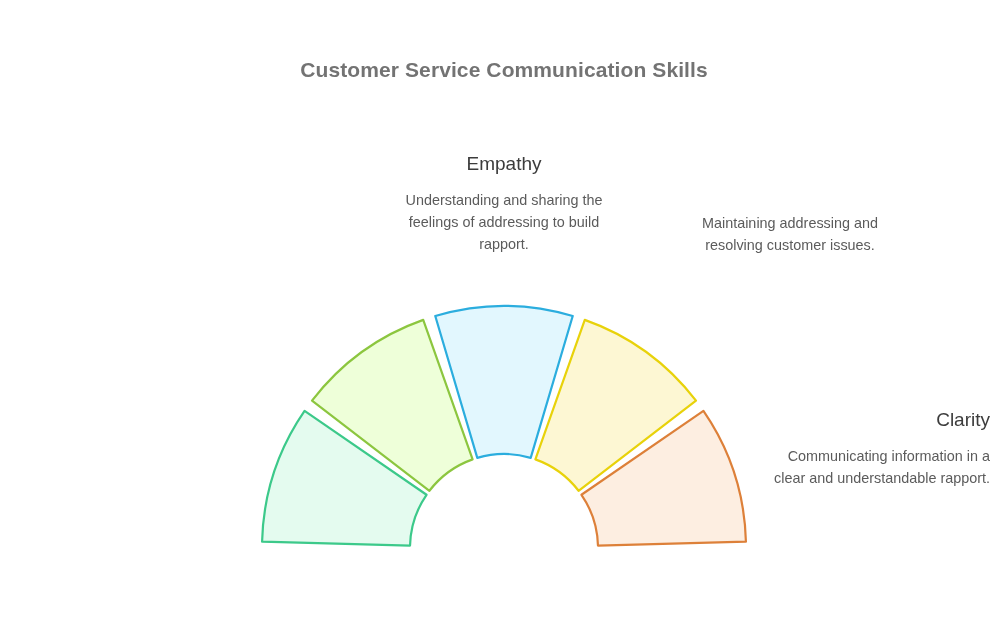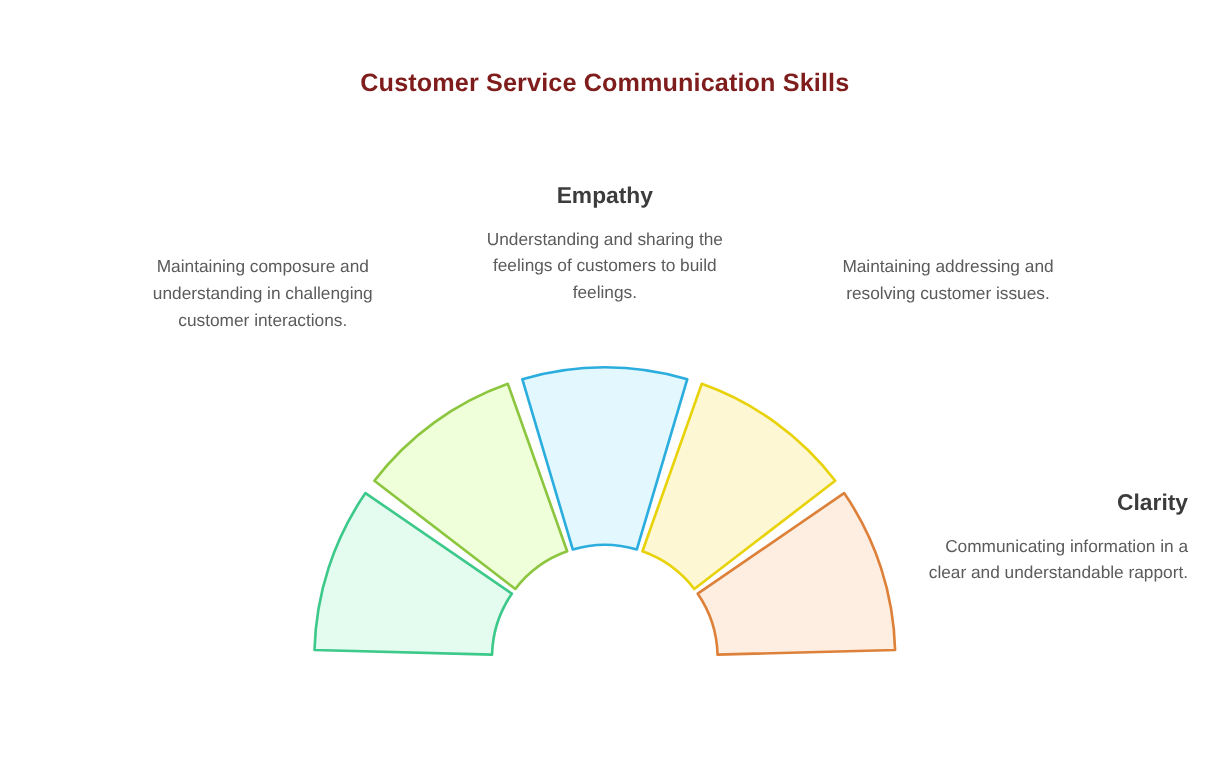--- a/index.html
+++ b/index.html
@@ -26,21 +26,21 @@
 
   
   .page-title {
     position: absolute;
     left: 0;
     top: 58px;
     width: 1008px;
     text-align: center;
     font-size: 21px;
     font-weight: bold;
-    color: #7f1d1d;
+    color: #737373;
     letter-spacing: 0.1px;
   }
 
   
   .fan-wrap {
     position: absolute;
     left: 248px;
     top: 296px;
     width: 512px;
     height: 266px;
@@ -52,21 +52,21 @@
     overflow: visible;
   }
 
   
   .node {
     position: absolute;
     text-align: center;
   }
   .node-title {
     font-size: 19px;
-    font-weight: bold;
+    font-weight: normal;
     color: #3c3c3c;
     line-height: 1.25;
     margin: 0 0 13px 0;
     white-space: nowrap;
   }
   .node-desc {
     font-size: 14.4px;
     font-weight: normal;
     color: #5b5b5b;
     line-height: 1.55;
@@ -119,26 +119,25 @@
         <path id="seg-1" stroke-width="2.2" stroke-linejoin="round" stroke-linecap="round" d="M 64.01 104.68 A 242 242 0 0 1 175.22 23.88 L 224.62 163.39 A 94 94 0 0 0 181.42 194.78 Z" fill="#eeffd9" stroke="#8cc63f"></path>
         <path id="seg-2" stroke-width="2.2" stroke-linejoin="round" stroke-linecap="round" d="M 187.27 19.97 A 242 242 0 0 1 324.73 19.97 L 282.70 161.87 A 94 94 0 0 0 229.30 161.87 Z" fill="#e2f7fe" stroke="#2badde"></path>
         <path id="seg-3" stroke-width="2.2" stroke-linejoin="round" stroke-linecap="round" d="M 336.78 23.88 A 242 242 0 0 1 447.99 104.68 L 330.58 194.78 A 94 94 0 0 0 287.38 163.39 Z" fill="#fdf7d3" stroke="#e8d20a"></path>
         <path id="seg-4" stroke-width="2.2" stroke-linejoin="round" stroke-linecap="round" d="M 455.44 114.93 A 242 242 0 0 1 497.92 245.67 L 349.97 249.54 A 94 94 0 0 0 333.47 198.76 Z" fill="#fdeee1" stroke="#dd8039"></path>
       </g>
     </svg>
   </div>
 
 
   <div class="node node-patience">
-    <p class="node-desc">Maintaining composure and understanding in challenging customer interactions.</p>
   </div>
 
   <div class="node node-empathy">
     <p class="node-title">Empathy</p>
-    <p class="node-desc">Understanding and sharing the feelings of customers to build feelings.</p>
+    <p class="node-desc">Understanding and sharing the feelings of addressing to build rapport.</p>
   </div>
 
   <div class="node node-problem-solving">
     <p class="node-desc">Maintaining addressing and resolving customer issues.</p>
   </div>
 
   <div class="node node-clarity">
     <p class="node-title">Clarity</p>
     <p class="node-desc">Communicating information in a clear and understandable rapport.</p>
   </div>

